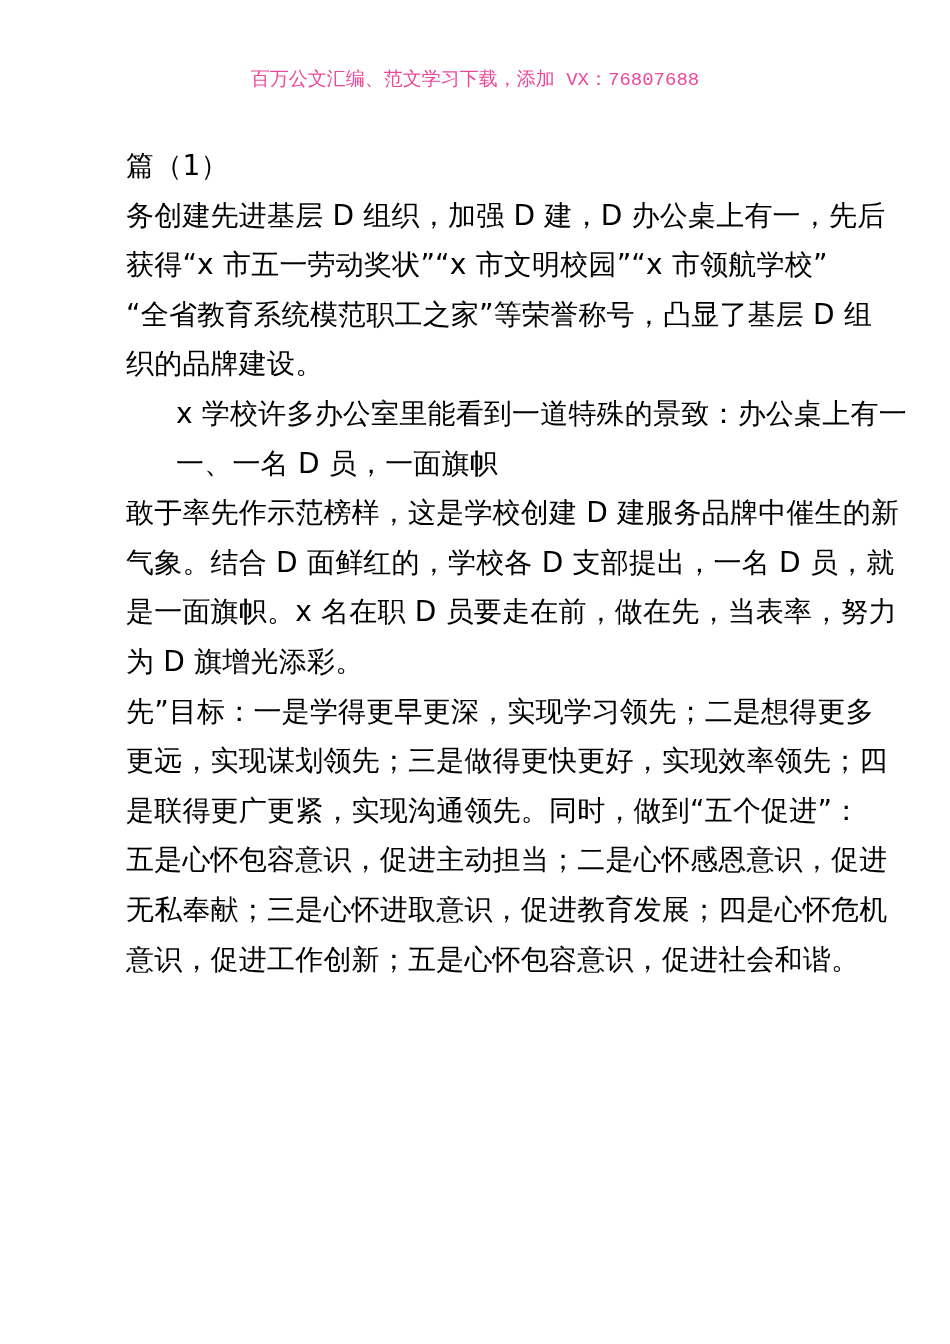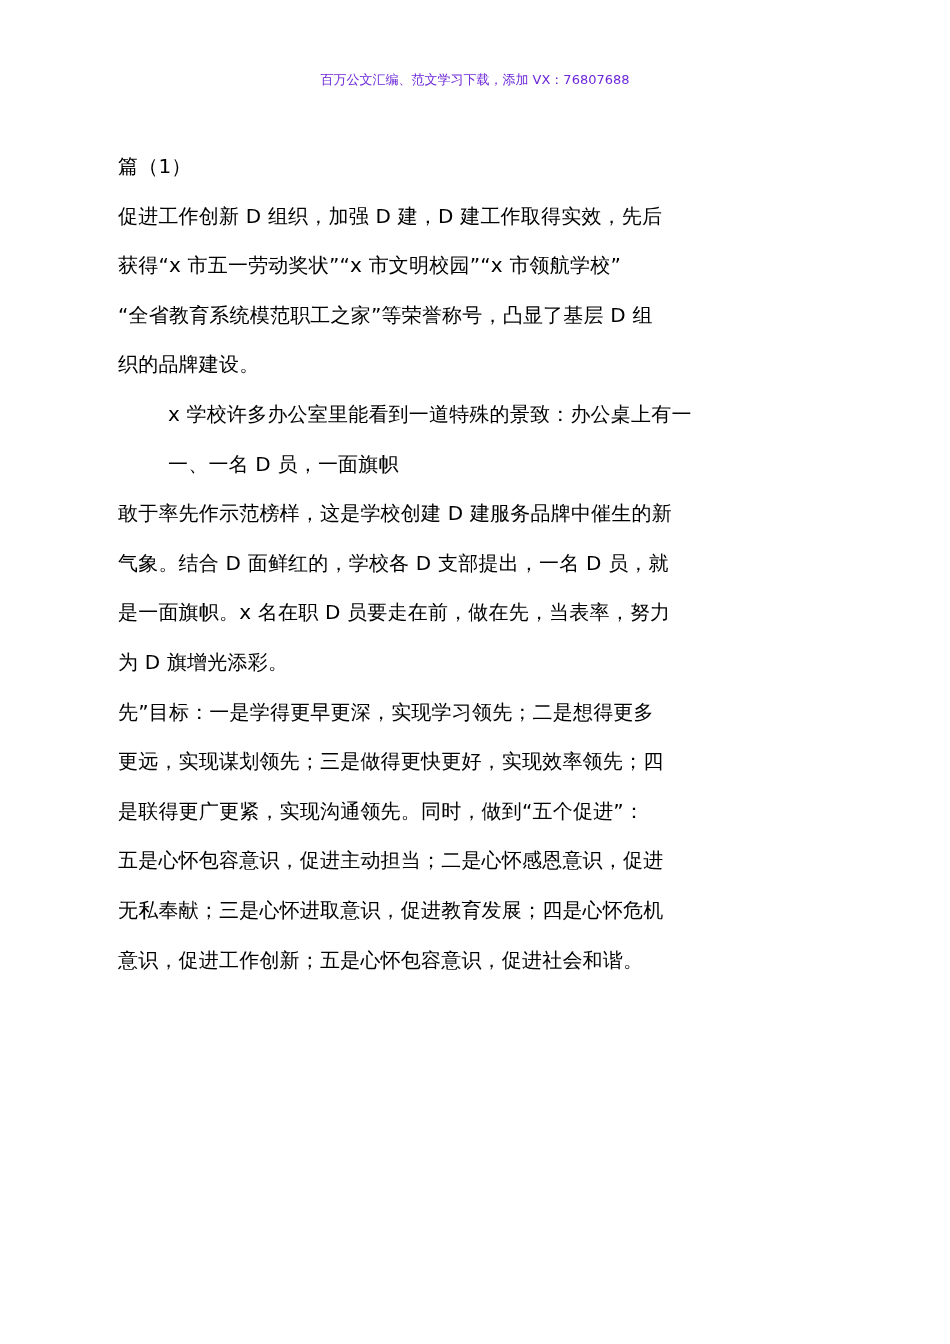--- a/index.html
+++ b/index.html
@@ -20,50 +20,52 @@
     left: 0; top: 0;
     width: 950px; height: 1344px;
     background: #ffffff;
   }
   .header-banner {
     position: absolute;
     top: 66px;
     left: 0;
     width: 950px;
     text-align: center;
-    font-size: 13px;
+    font-size: 19px;
     line-height: 28px;
-    color: #6d28d9;
+    color: #ec4899;
     letter-spacing: 0px;
+    font-family: Liberation Mono, monospace;
   }
   .body-text {
     position: absolute;
     left: 118px;
     top: 146px;
     width: 712px;
   }
   .line {
     height: 49.6px;
-    font-size: 20px;
+    font-size: 28px;
     line-height: 40px;
     white-space: nowrap;
     letter-spacing: 0.2px;
+    margin-left: 8px;
   }
   .indent { padding-left: 50px; }
   .heading { }
 </style>
 </head>
 <body>
 
 <div class="page">
   <div class="header-banner">百万公文汇编、范文学习下载，添加 VX：76807688</div>
 
   <div class="body-text">
     <div class="line heading">篇（1）</div>
-    <div class="line">促进工作创新 D 组织，加强 D 建，D 建工作取得实效，先后</div>
+    <div class="line">务创建先进基层 D 组织，加强 D 建，D 办公桌上有一，先后</div>
     <div class="line">获得“x 市五一劳动奖状”“x 市文明校园”“x 市领航学校”</div>
     <div class="line">“全省教育系统模范职工之家”等荣誉称号，凸显了基层 D 组</div>
     <div class="line">织的品牌建设。</div>
     <div class="line indent">x 学校许多办公室里能看到一道特殊的景致：办公桌上有一</div>
     <div class="line indent">一、一名 D 员，一面旗帜</div>
     <div class="line">敢于率先作示范榜样，这是学校创建 D 建服务品牌中催生的新</div>
     <div class="line">气象。结合 D 面鲜红的，学校各 D 支部提出，一名 D 员，就</div>
     <div class="line">是一面旗帜。x 名在职 D 员要走在前，做在先，当表率，努力</div>
     <div class="line">为 D 旗增光添彩。</div>
     <div class="line">先”目标：一是学得更早更深，实现学习领先；二是想得更多</div>

